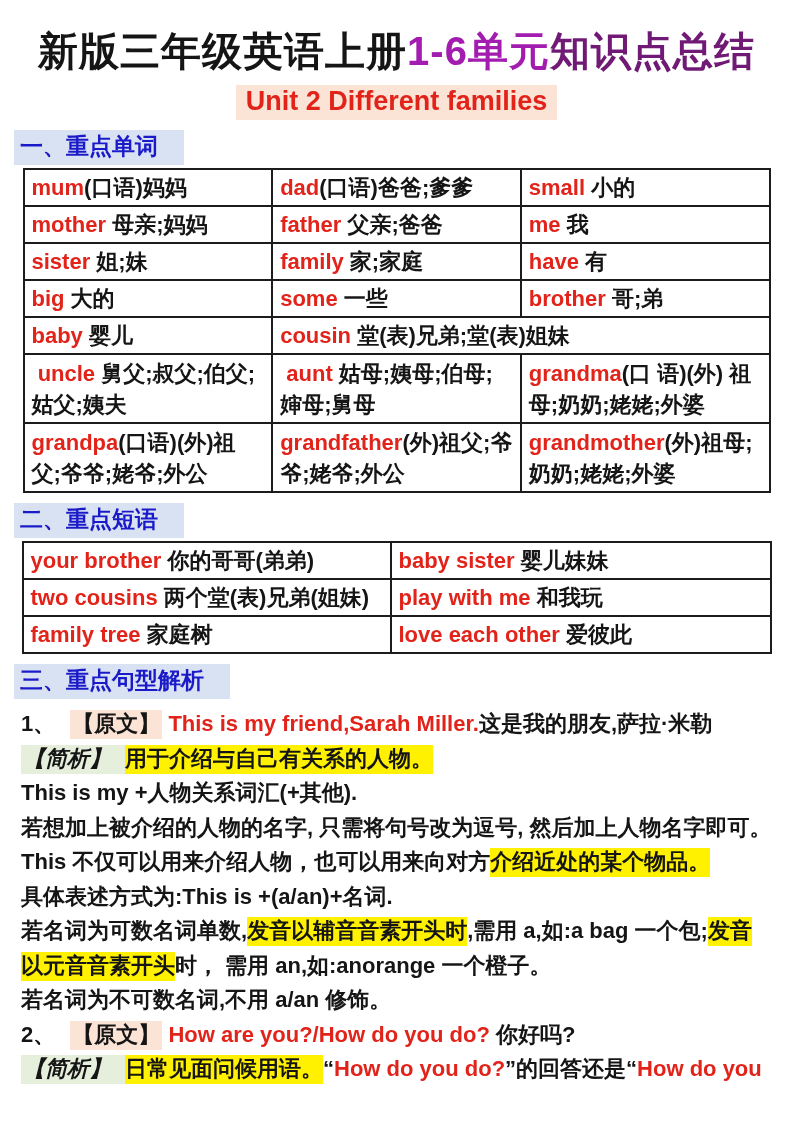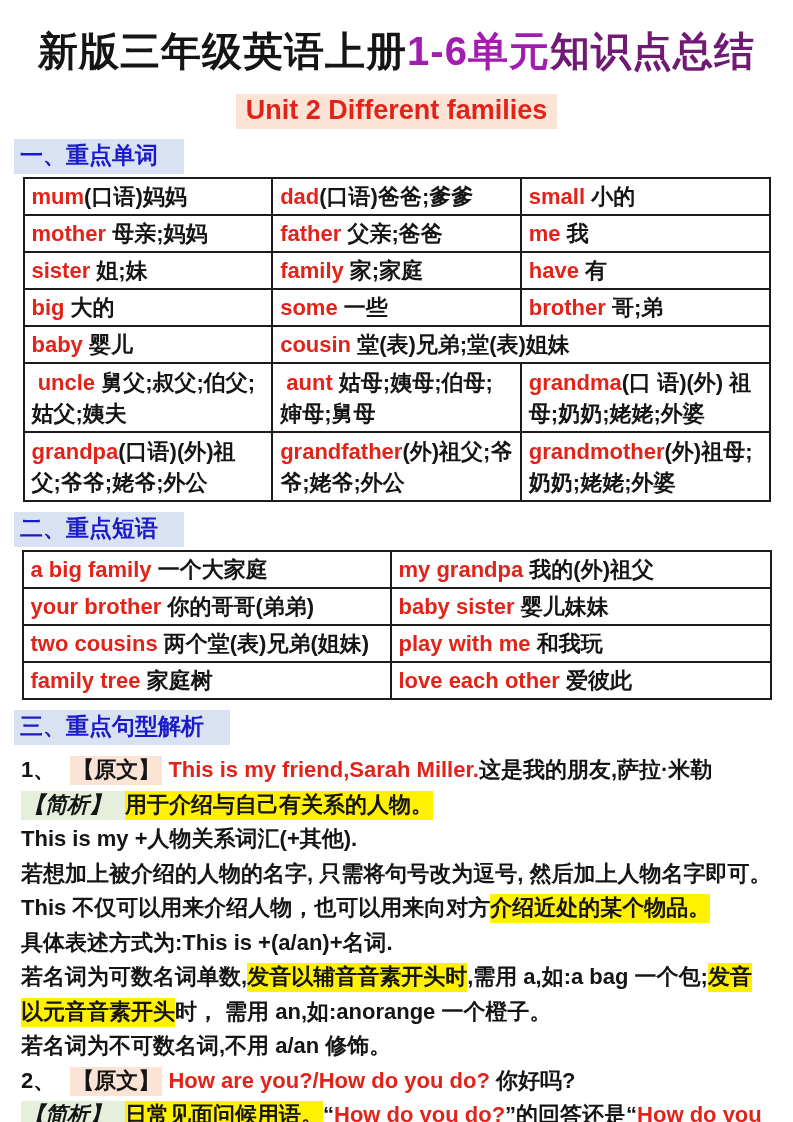--- a/index.html
+++ b/index.html
@@ -10,21 +10,21 @@
     font-weight:700; color:#151515;
   }
   .page { width:793px; height:1122px; padding-top:24px; background:#fff; }
 
   
   .title { text-align:center; font-size:40px; letter-spacing:1px; white-space:nowrap; }
   .t-red  { color:#a21caf; }
   .t-green{ color:#701a75; }
 
   
-  .subtitle-row { text-align:center; margin-top:15px;text-decoration:underline; }
+  .subtitle-row { text-align:center; margin-top:6px;text-decoration:underline; }
   .subtitle {
     display:inline-block; background:#fbe3d5; color:#e2231a;
     font-size:27px; padding:1px 10px 3px 10px;
   }
 
   
   .sec-head-row { margin:10px 0 3px 14px; }
   .sec-head {
     display:inline-block; background:#d9e2f3; color:#1a1ac8;
     font-size:23px; padding:1px 26px 3px 6px;
@@ -112,24 +112,20 @@
   <div class="sec-head-row">
     <span class="sec-head">二、重点短语</span>
   </div>
 
   <table class="phrase-table">
     <colgroup>
         <col class="c1">
         <col class="c2">
       </colgroup>
     <tbody>
-        <tr>
-      <td><span class="en">a big family</span><span class="zh"> 一个大家庭</span></td>
-      <td><span class="en">my grandpa</span><span class="zh"> 我的(外)祖父</span></td>
-    </tr>
     <tr>
       <td><span class="en">your brother</span><span class="zh"> 你的哥哥(弟弟)</span></td>
       <td><span class="en">baby sister</span><span class="zh"> 婴儿妹妹</span></td>
     </tr>
     <tr>
       <td><span class="en">two cousins</span><span class="zh"> 两个堂(表)兄弟(姐妹)</span></td>
       <td><span class="en">play with me</span><span class="zh"> 和我玩</span></td>
     </tr>
     <tr>
       <td><span class="en">family tree</span><span class="zh"> 家庭树</span></td>

